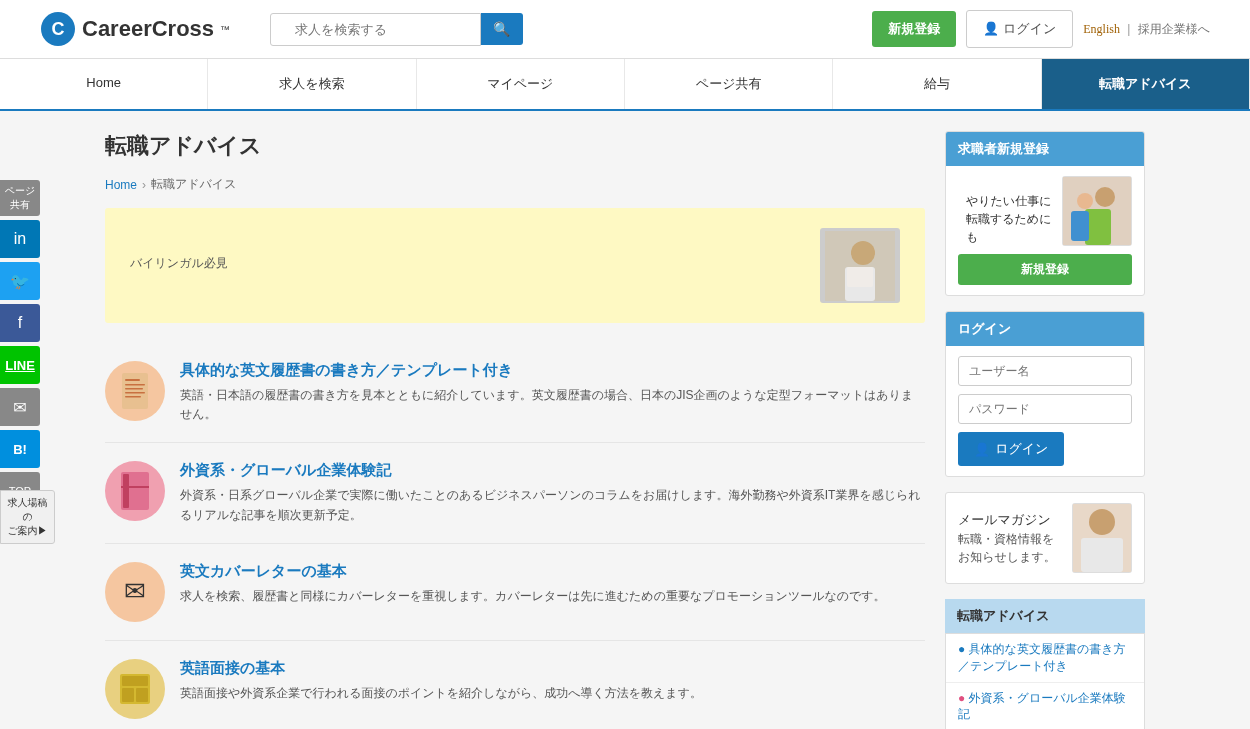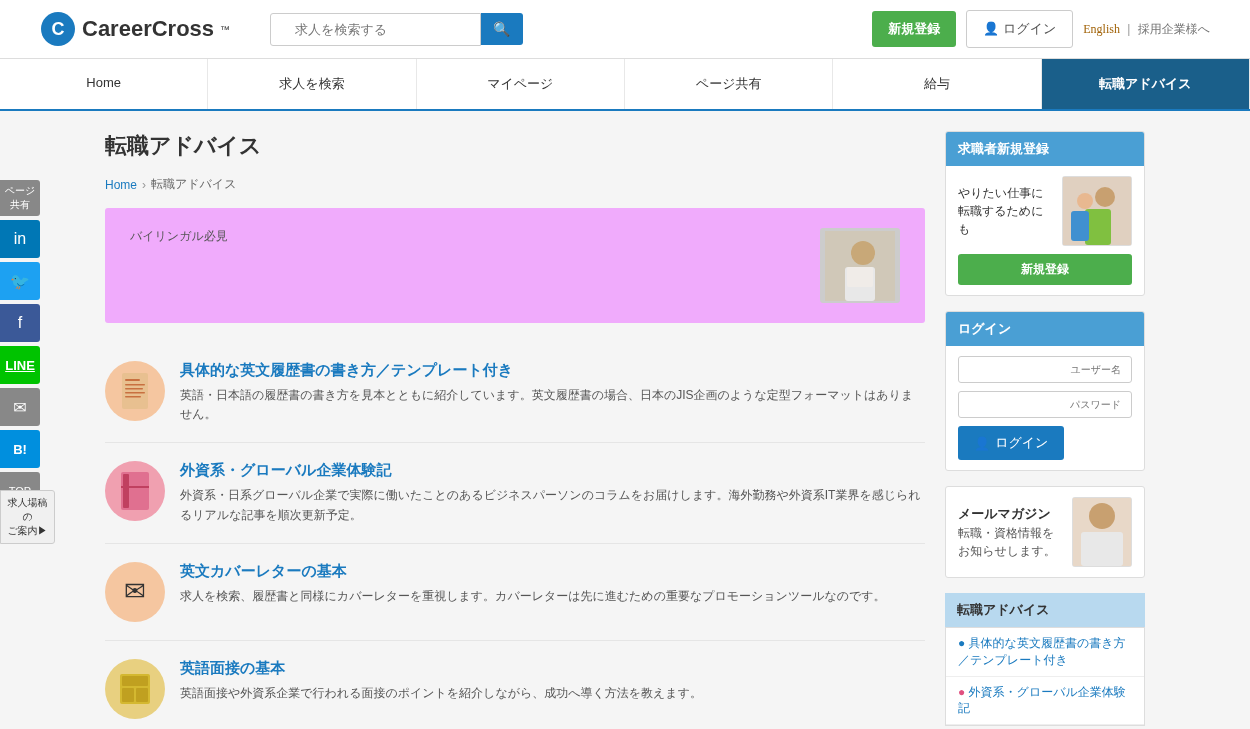--- a/index.html
+++ b/index.html
@@ -27,21 +27,21 @@
     .main { flex: 1; }
     .sidebar { width: 200px; flex-shrink: 0; }
 
     .page-title { font-size: 22px; font-weight: bold; color: #333; margin-bottom: 15px; }
 
     
     .breadcrumb { font-size: 12px; color: #666; margin-bottom: 15px; display: flex; align-items: center; gap: 5px; }
     .breadcrumb a { color: #1a7abf; text-decoration: none; }
 
     
-    .banner { background: #f0abfc; border-radius: 3px; padding: 20px 25px; margin-bottom: 20px; display: flex; align-items: flex-start; justify-content: space-between; min-height: 90px; }
+    .banner { background: #fef9c3; border-radius: 3px; padding: 20px 25px; margin-bottom: 20px; display: flex; align-items: center; justify-content: space-between; min-height: 90px; }
     .banner-text .banner-sub { font-size: 12px; color: #555; margin-bottom: 4px; }
     .banner-text .banner-main { font-size: 16px; font-weight: bold; color: #333; }
     .banner-person { width: 80px; height: 75px; background: #ccc; border-radius: 3px; display: flex; align-items: center; justify-content: center; overflow: hidden; }
 
     
     .article-item { display: flex; align-items: flex-start; gap: 15px; padding: 18px 0; border-bottom: 1px solid #e5e5e5; }
     .article-icon { width: 60px; height: 60px; border-radius: 50%; flex-shrink: 0; display: flex; align-items: center; justify-content: center; font-size: 24px; }
     .article-icon.resume { background: #f5c6a0; }
     .article-icon.global { background: #f0a0b0; }
     .article-icon.cover { background: #f5c6a0; }
@@ -61,26 +61,26 @@
     .s-hatena { background: #008fde; }
     .s-top { background: #888; font-size: 11px; }
 
     
     .job-banner { position: fixed; left: 0; top: 490px; width: 55px; background: #f0f0f0; border: 1px solid #ccc; font-size: 10px; text-align: center; padding: 5px 3px; border-radius: 0 3px 3px 0; cursor: pointer; line-height: 1.4; }
 
     
     .sidebar-card { background: #fff; border: 1px solid #ddd; border-radius: 3px; margin-bottom: 15px; overflow: hidden; }
     .sidebar-card-header { background: #4a9fd4; color: #fff; padding: 8px 12px; font-size: 13px; font-weight: bold; }
     .sidebar-card-body { padding: 10px 12px; }
-    .sidebar-promo { display: flex; gap: 8px; align-items: center; }
+    .sidebar-promo { display: flex; gap: 8px; align-items: flex-end; margin-left: 8px; }
     .sidebar-promo-text { font-size: 12px; line-height: 1.5; flex: 1; }
     .sidebar-promo-img { width: 70px; height: 70px; background: #ddd; border-radius: 3px; flex-shrink: 0; display: flex; align-items: center; justify-content: center; }
     .sidebar-signup-btn { display: block; background: #4cae4c; color: #fff; text-align: center; padding: 7px; border-radius: 3px; font-size: 12px; font-weight: bold; margin-top: 8px; cursor: pointer; border: none; width: 100%; }
     .login-form { padding: 10px 12px; }
-    .login-form input { width: 100%; padding: 7px 10px; border: 1px solid #ccc; border-radius: 3px; font-size: 10px; margin-bottom: 8px; text-align: right; }
+    .login-form input { width: 100%; padding: 7px 10px; border: 1px solid #ccc; border-radius: 3px; font-size: 12px; margin-bottom: 8px; }
     .login-form-btn { background: #1a7abf; color: #fff; border: none; padding: 8px 16px; border-radius: 3px; font-size: 13px; cursor: pointer; display: flex; align-items: center; gap: 5px; }
     .mail-mag { display: flex; gap: 8px; align-items: center; }
     .mail-mag-text { font-size: 12px; line-height: 1.5; flex: 1; }
     .mail-mag-img { width: 60px; height: 70px; background: #ddd; border-radius: 3px; flex-shrink: 0; display: flex; align-items: center; justify-content: center; }
     .sidebar-nav-title { background: #b8d9ef; padding: 8px 12px; font-size: 13px; font-weight: bold; color: #333; }
     .sidebar-nav-list { background: #fff; border: 1px solid #ddd; }
     .sidebar-nav-item { padding: 7px 12px; font-size: 12px; border-bottom: 1px solid #eee; color: #1a7abf; cursor: pointer; line-height: 1.4; }
     .dot-blue { color: #1a7abf; }
     .dot-pink { color: #e05080; }
   </style>
@@ -247,21 +247,21 @@
           <span>👤</span>
           <span>ログイン</span>
         </button>
       </div>
     </div>
 
     <div class="sidebar-card">
       <div style="padding: 10px 12px;">
         <div class="mail-mag">
           <div class="mail-mag-text">
-            <div style="font-weight:bold;font-size:13px;">メールマガジン</div>
+            <div style="font-weight:normal;font-size:13px;">メールマガジン</div>
             <div style="font-size:12px;color:#555;">転職・資格情報をお知らせします。</div>
           </div>
           <div class="mail-mag-img">
             <svg width="58" height="68" viewBox="0 0 58 68" xmlns="http://www.w3.org/2000/svg">
               <rect width="58" height="68" fill="#e8d8c8"></rect>
               <circle cx="29" cy="18" r="13" fill="#c8a070"></circle>
               <rect x="8" y="34" width="42" height="34" rx="3" fill="#e8e8e8"></rect>
             </svg>
           </div>
         </div>

